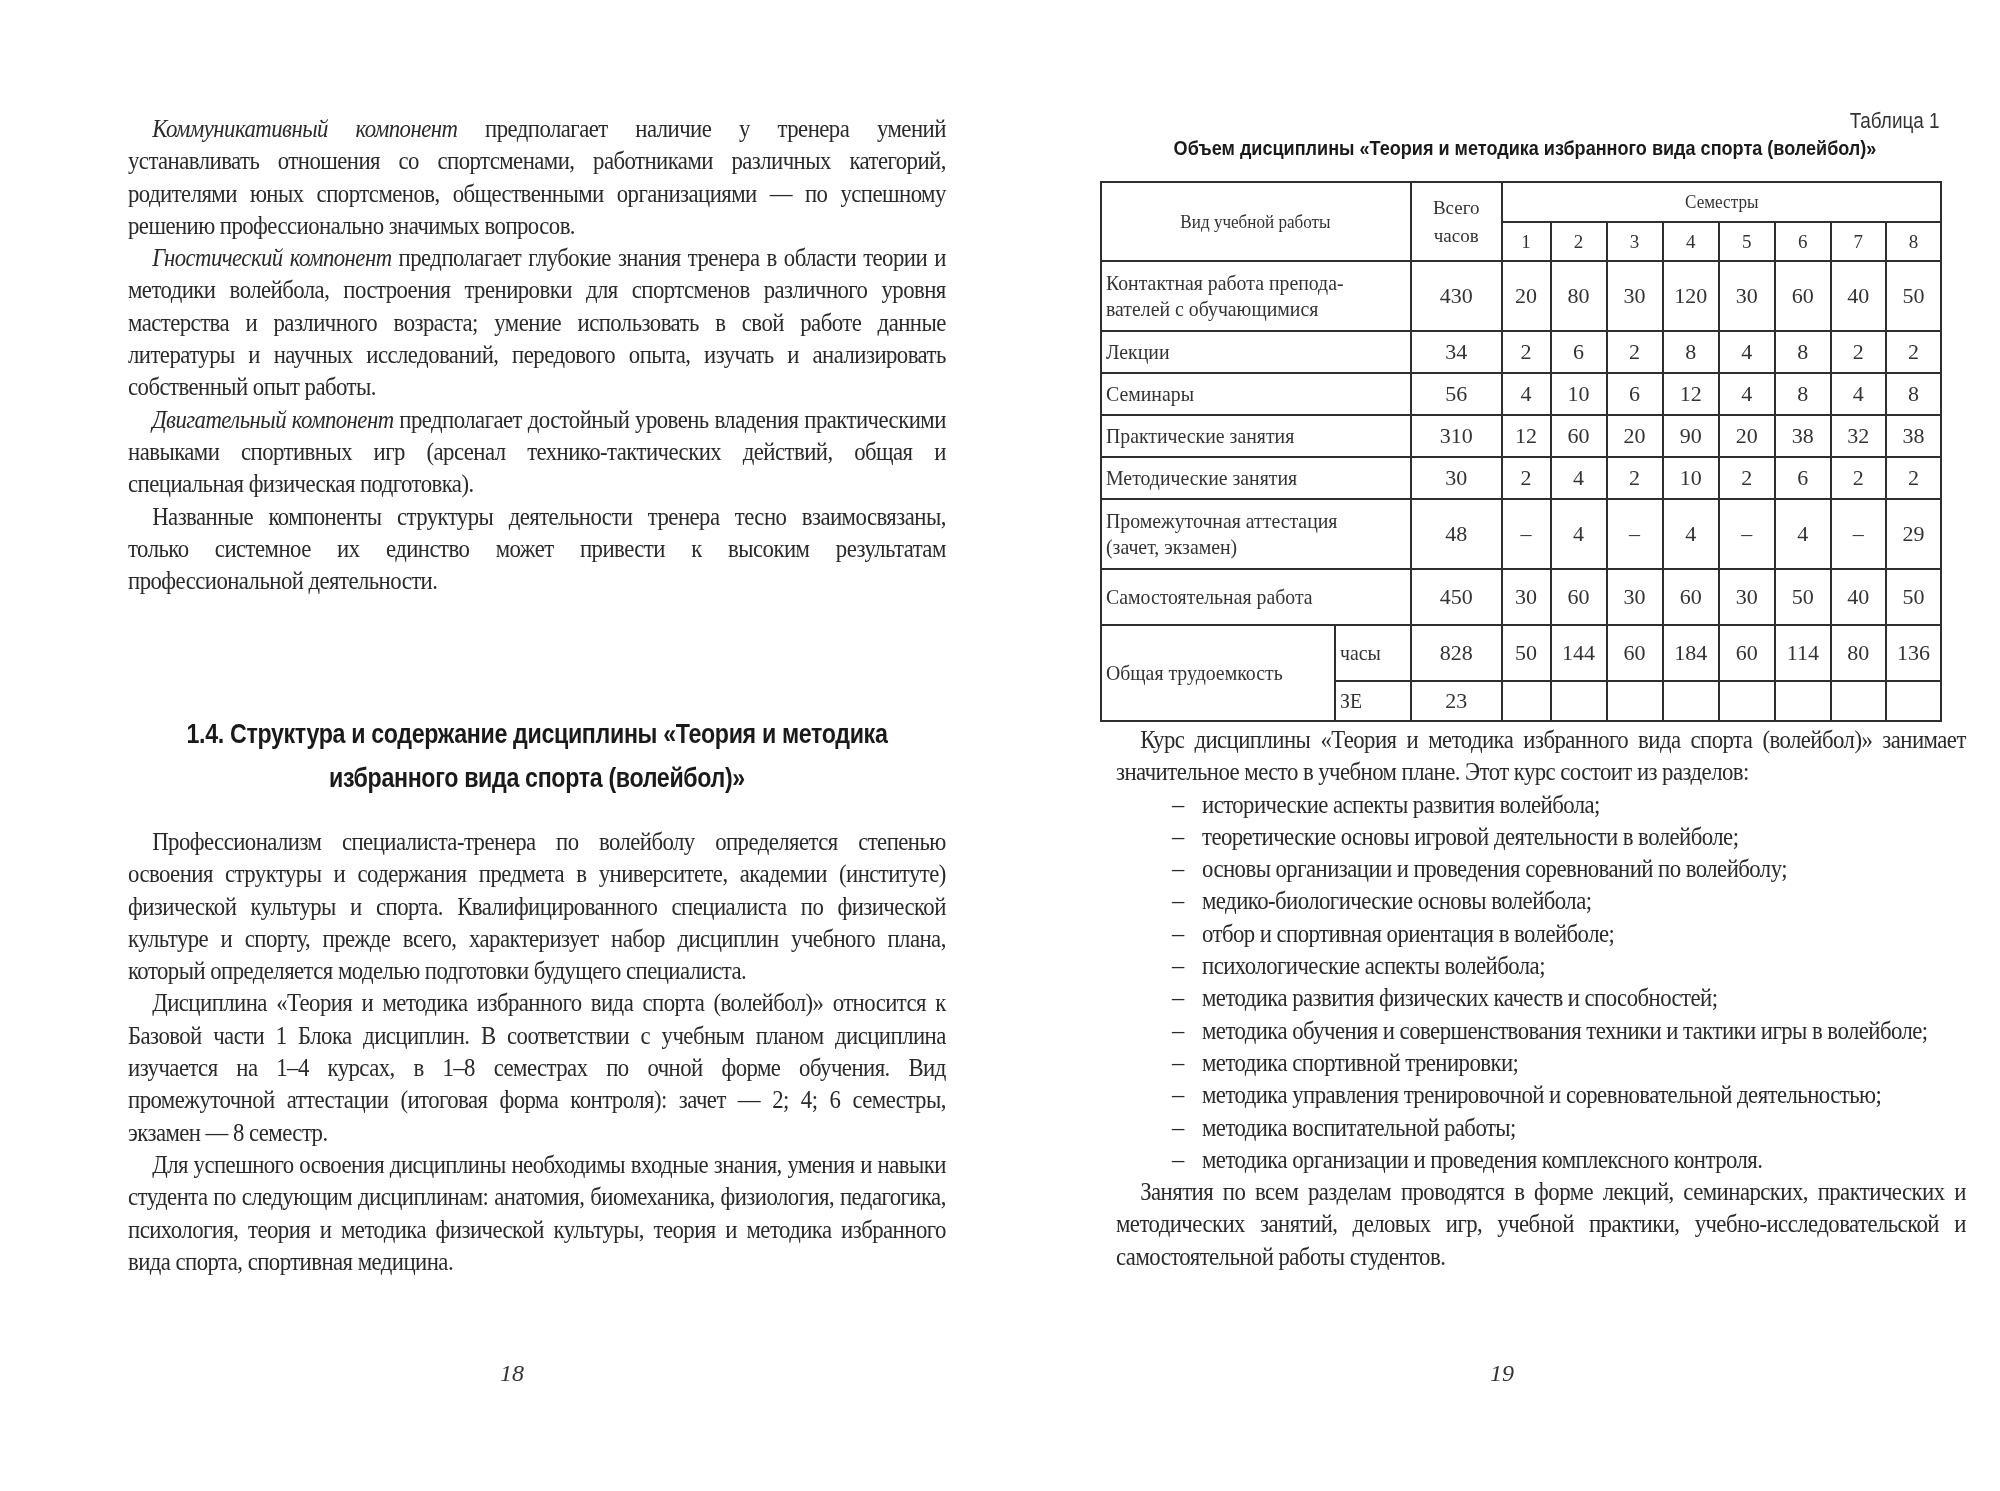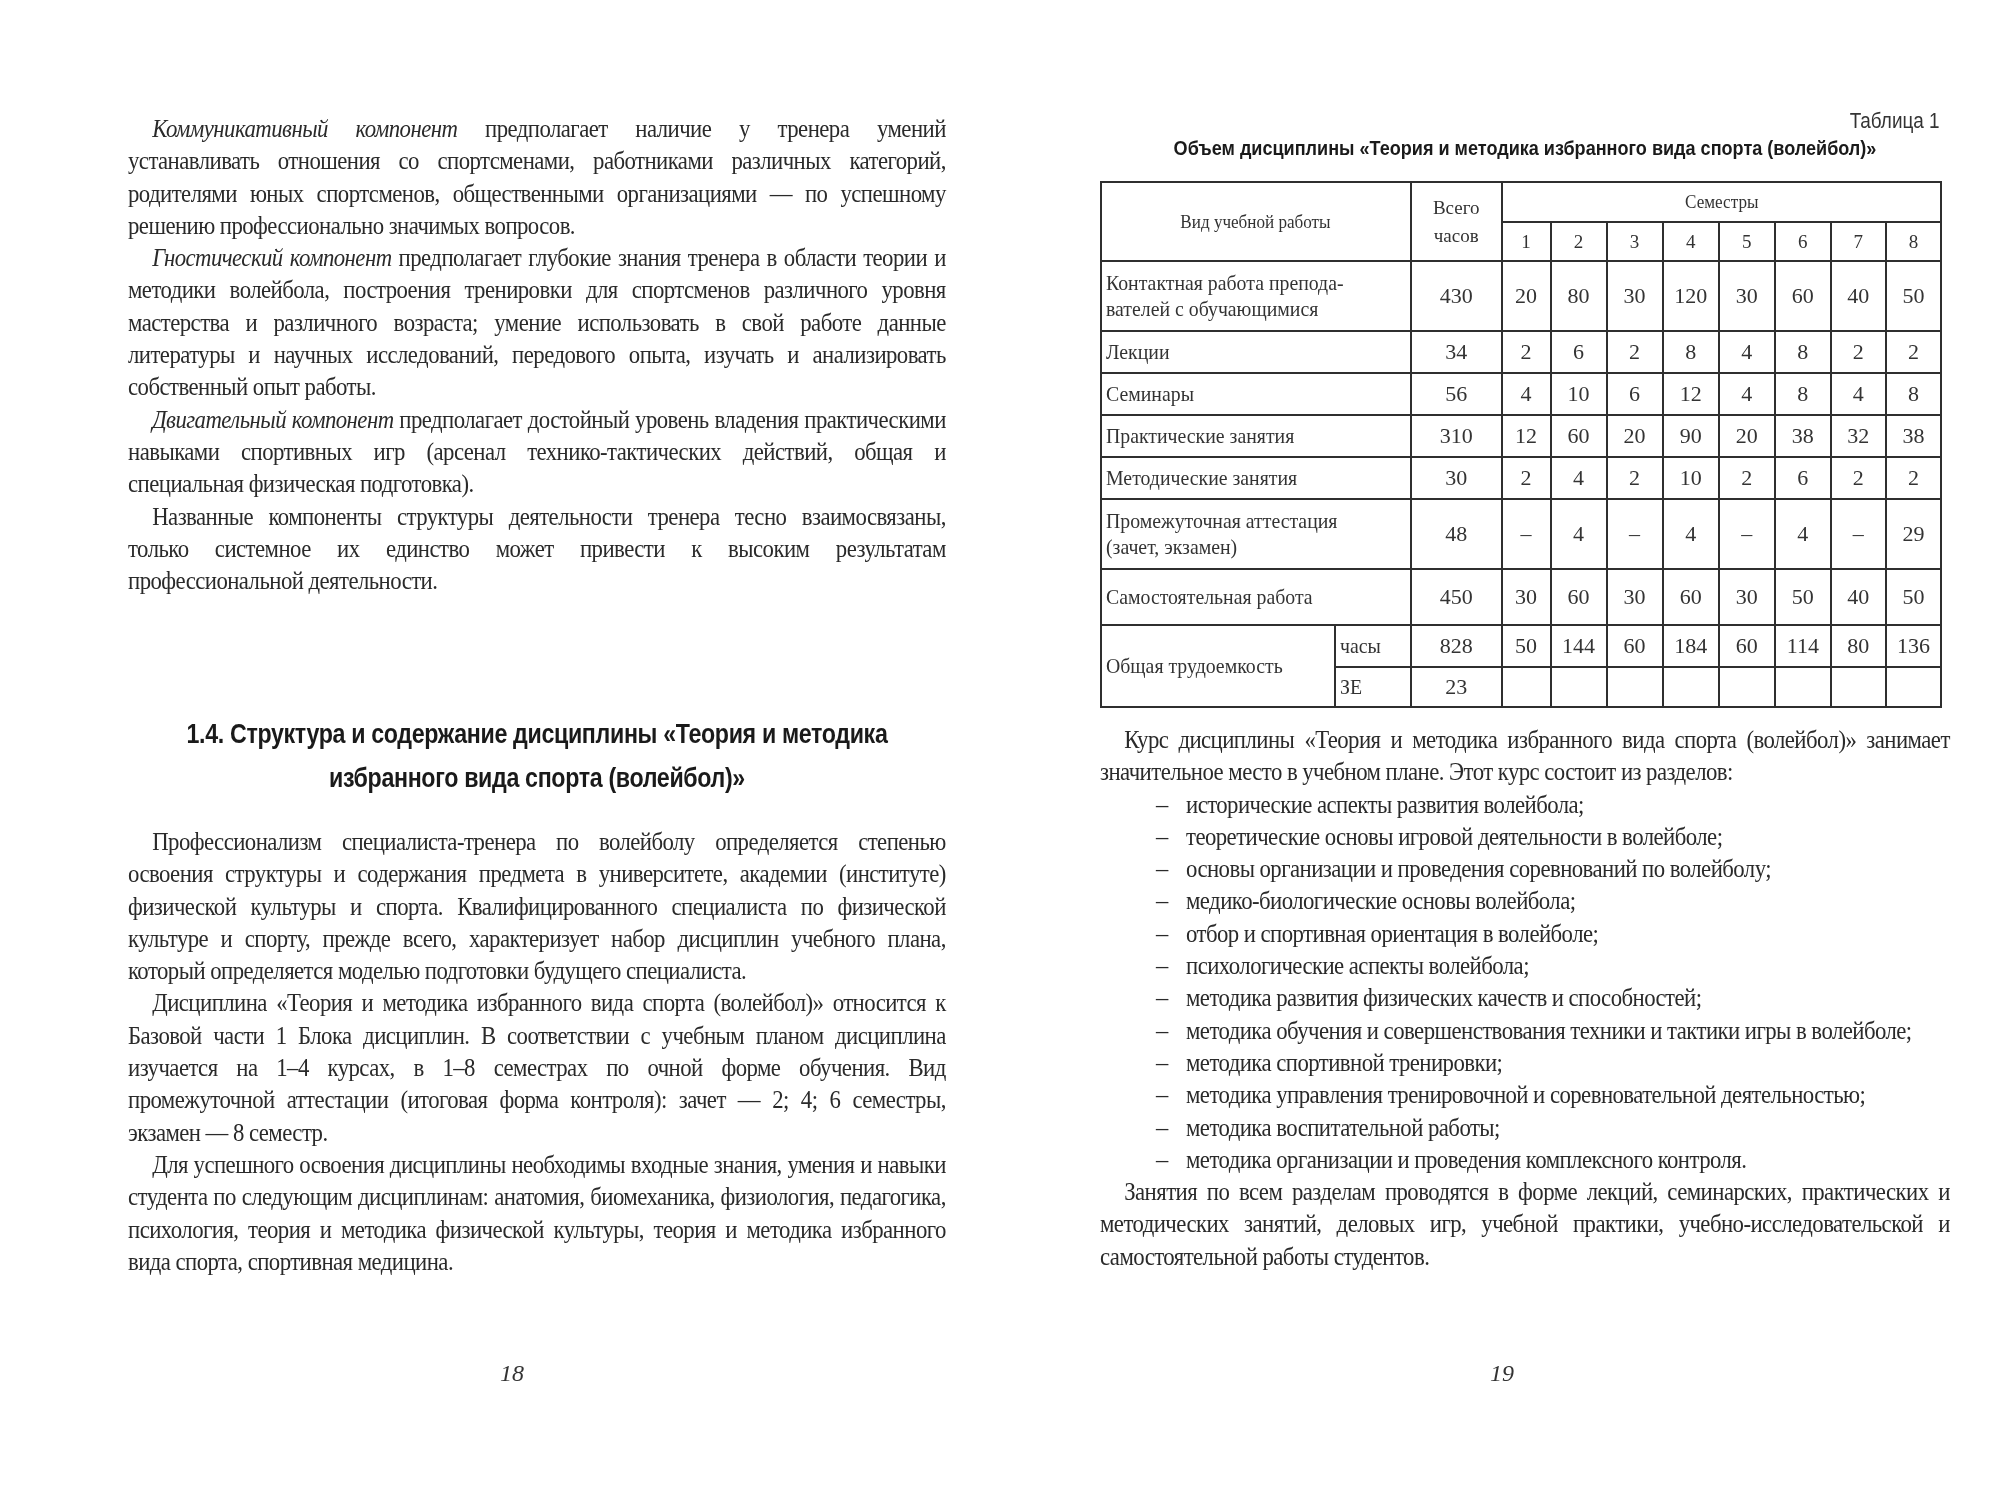--- a/index.html
+++ b/index.html
@@ -179,21 +179,21 @@
       <td>30</td>
       <td>60</td>
       <td>30</td>
       <td>60</td>
       <td>30</td>
       <td>50</td>
       <td>40</td>
       <td>50</td>
     </tr>
 
-    <tr style="height:42px;">
+    <tr style="height:56px;">
       <td rowspan="2" class="name"><span class="squeeze">Общая трудоемкость</span></td>
       <td class="name"><span class="squeeze">часы</span></td>
       <td>828</td>
       <td>50</td>
       <td>144</td>
       <td>60</td>
       <td>184</td>
       <td>60</td>
       <td>114</td>
       <td>80</td>
@@ -208,21 +208,21 @@
       <td></td>
       <td></td>
       <td></td>
       <td></td>
       <td></td>
       <td></td>
     </tr>
   </tbody>
     </table>
 
-  <div style="position:absolute; top:724px; left:0; width:850px;">
+  <div style="position:absolute; top:724px; left:16px; width:850px;">
     <p class="para"><span class="indent"></span><span>Курс дисциплины «Теория и методика избранного вида спорта (волейбол)» занимает значительное место в учебном плане. Этот курс состоит из разделов:</span></p>
     <ul class="sections">
       <li><span class="dash">–</span><span class="txt">исторические аспекты развития волейбола;</span></li>
       <li><span class="dash">–</span><span class="txt">теоретические основы игровой деятельности в волейболе;</span></li>
       <li><span class="dash">–</span><span class="txt">основы организации и проведения соревнований по волейболу;</span></li>
       <li><span class="dash">–</span><span class="txt">медико-биологические основы волейбола;</span></li>
       <li><span class="dash">–</span><span class="txt">отбор и спортивная ориентация в волейболе;</span></li>
       <li><span class="dash">–</span><span class="txt">психологические аспекты волейбола;</span></li>
       <li><span class="dash">–</span><span class="txt">методика развития физических качеств и способностей;</span></li>
       <li><span class="dash">–</span><span class="txt">методика обучения и совершенствования техники и тактики игры в волейболе;</span></li>

